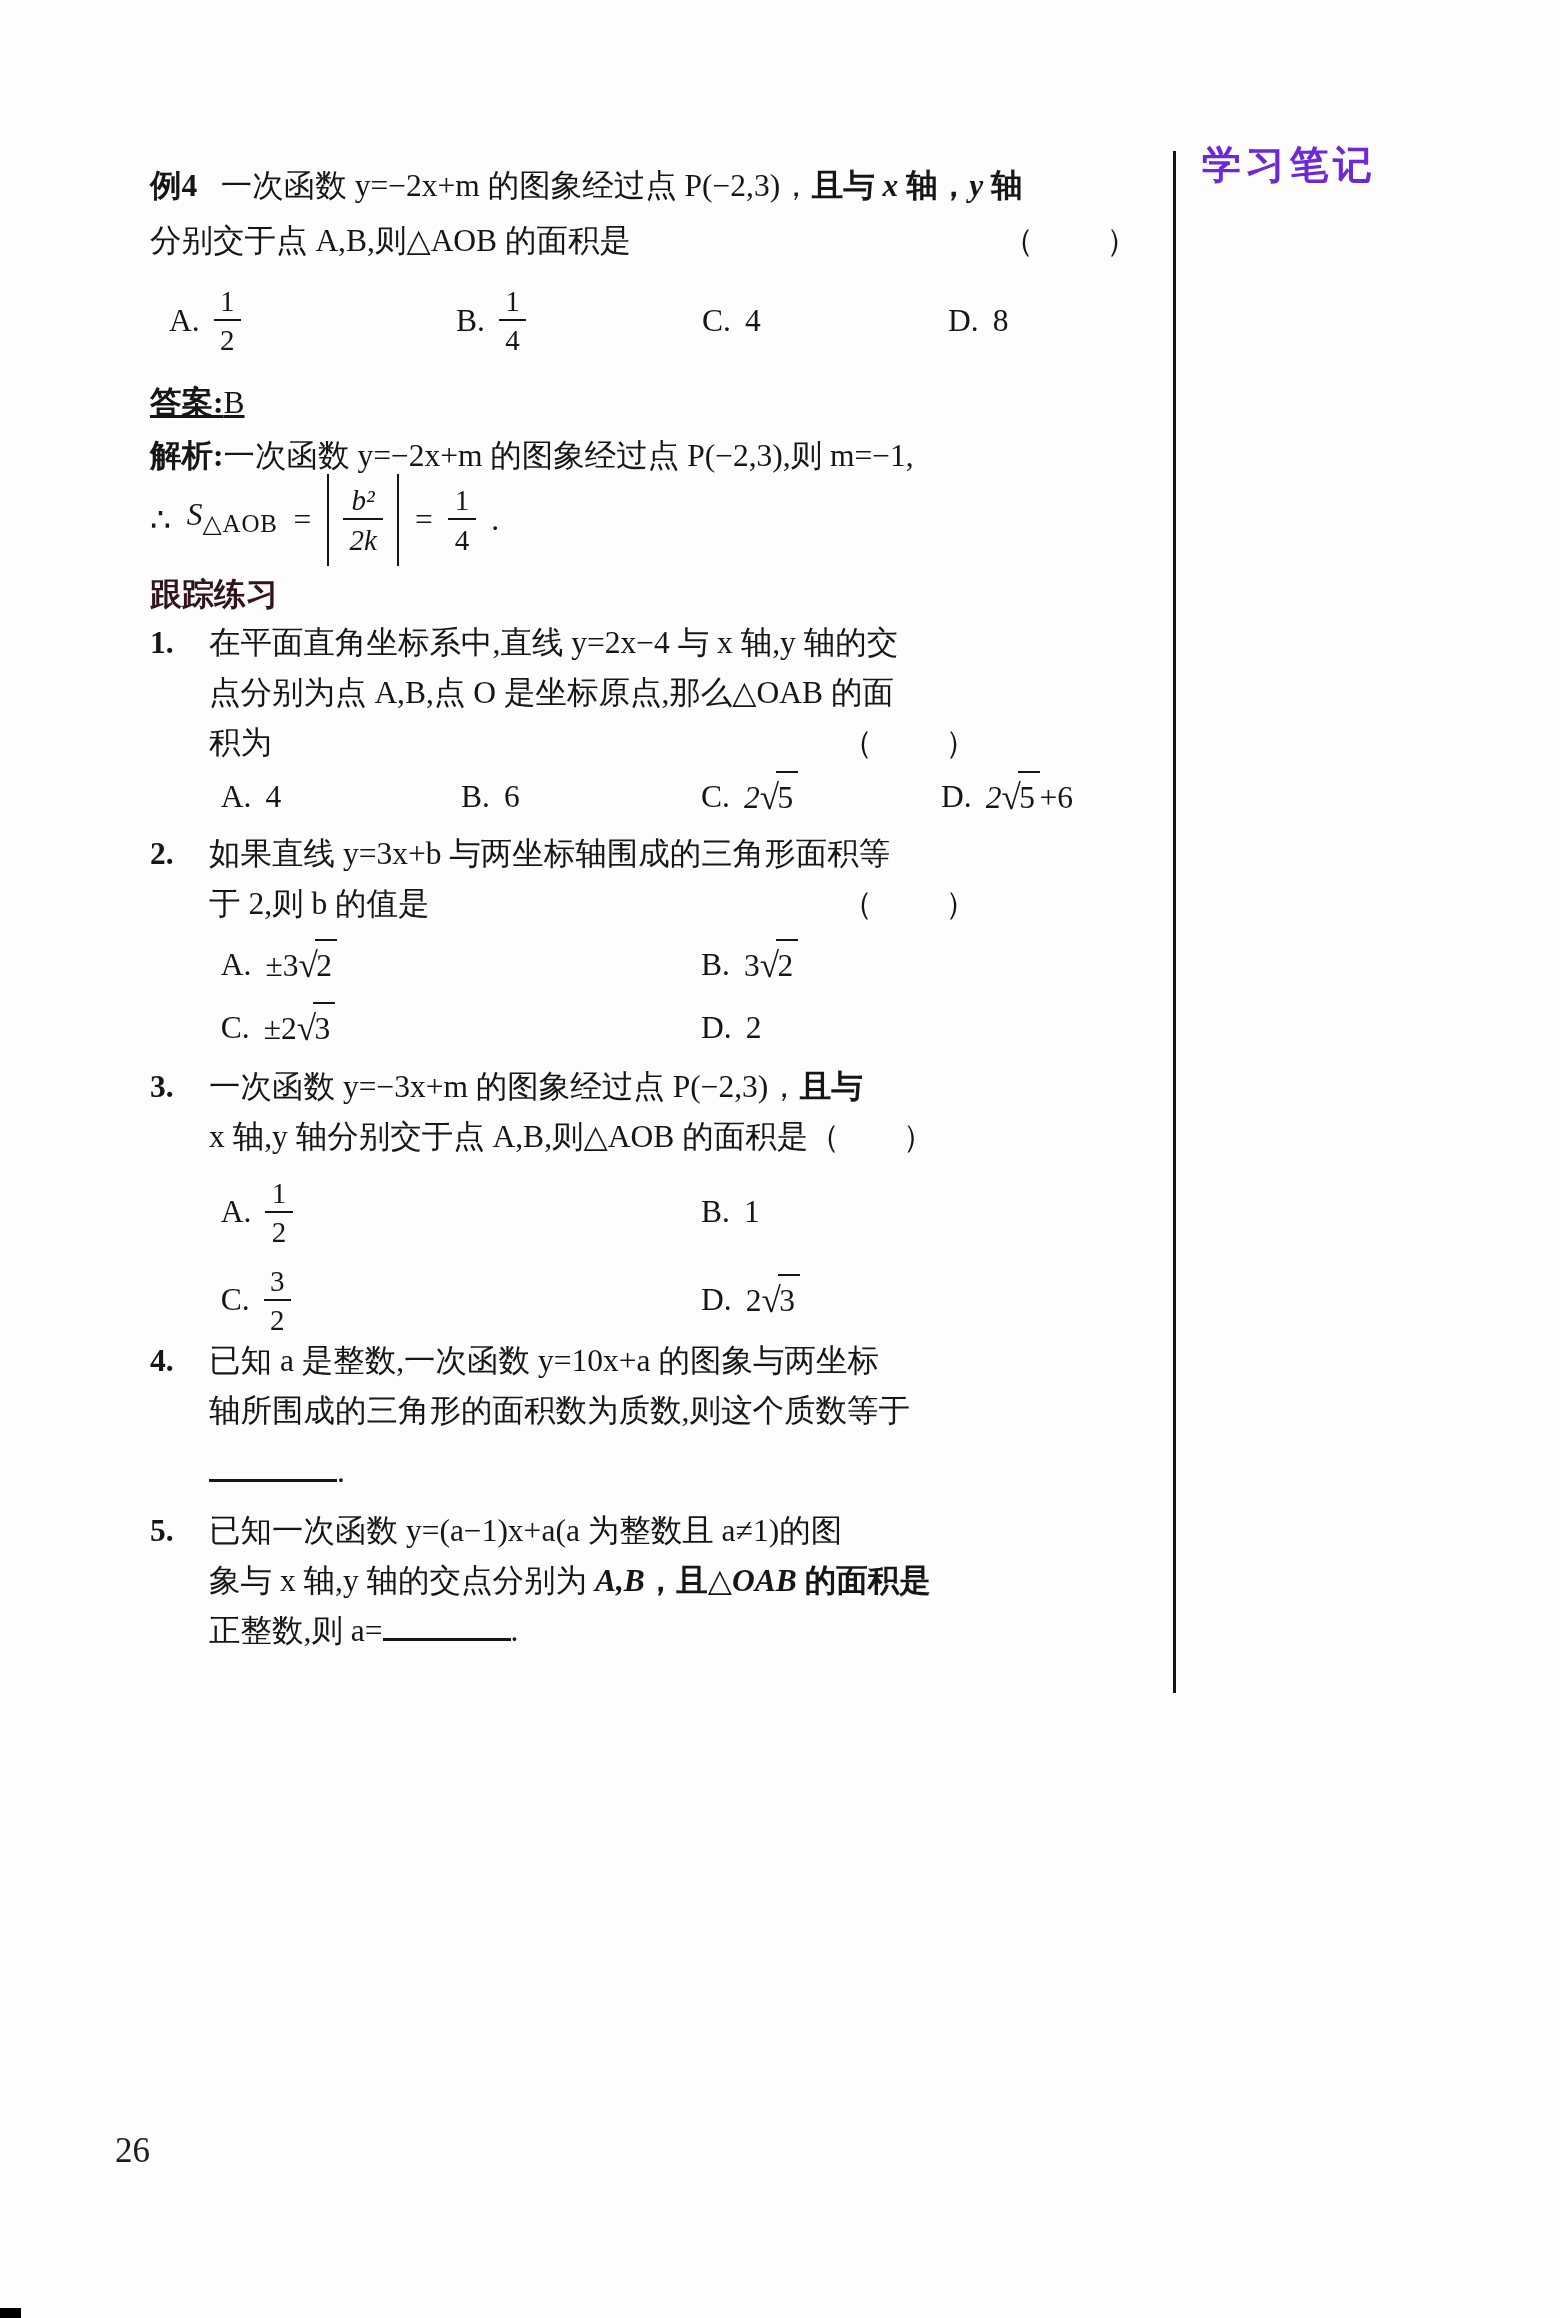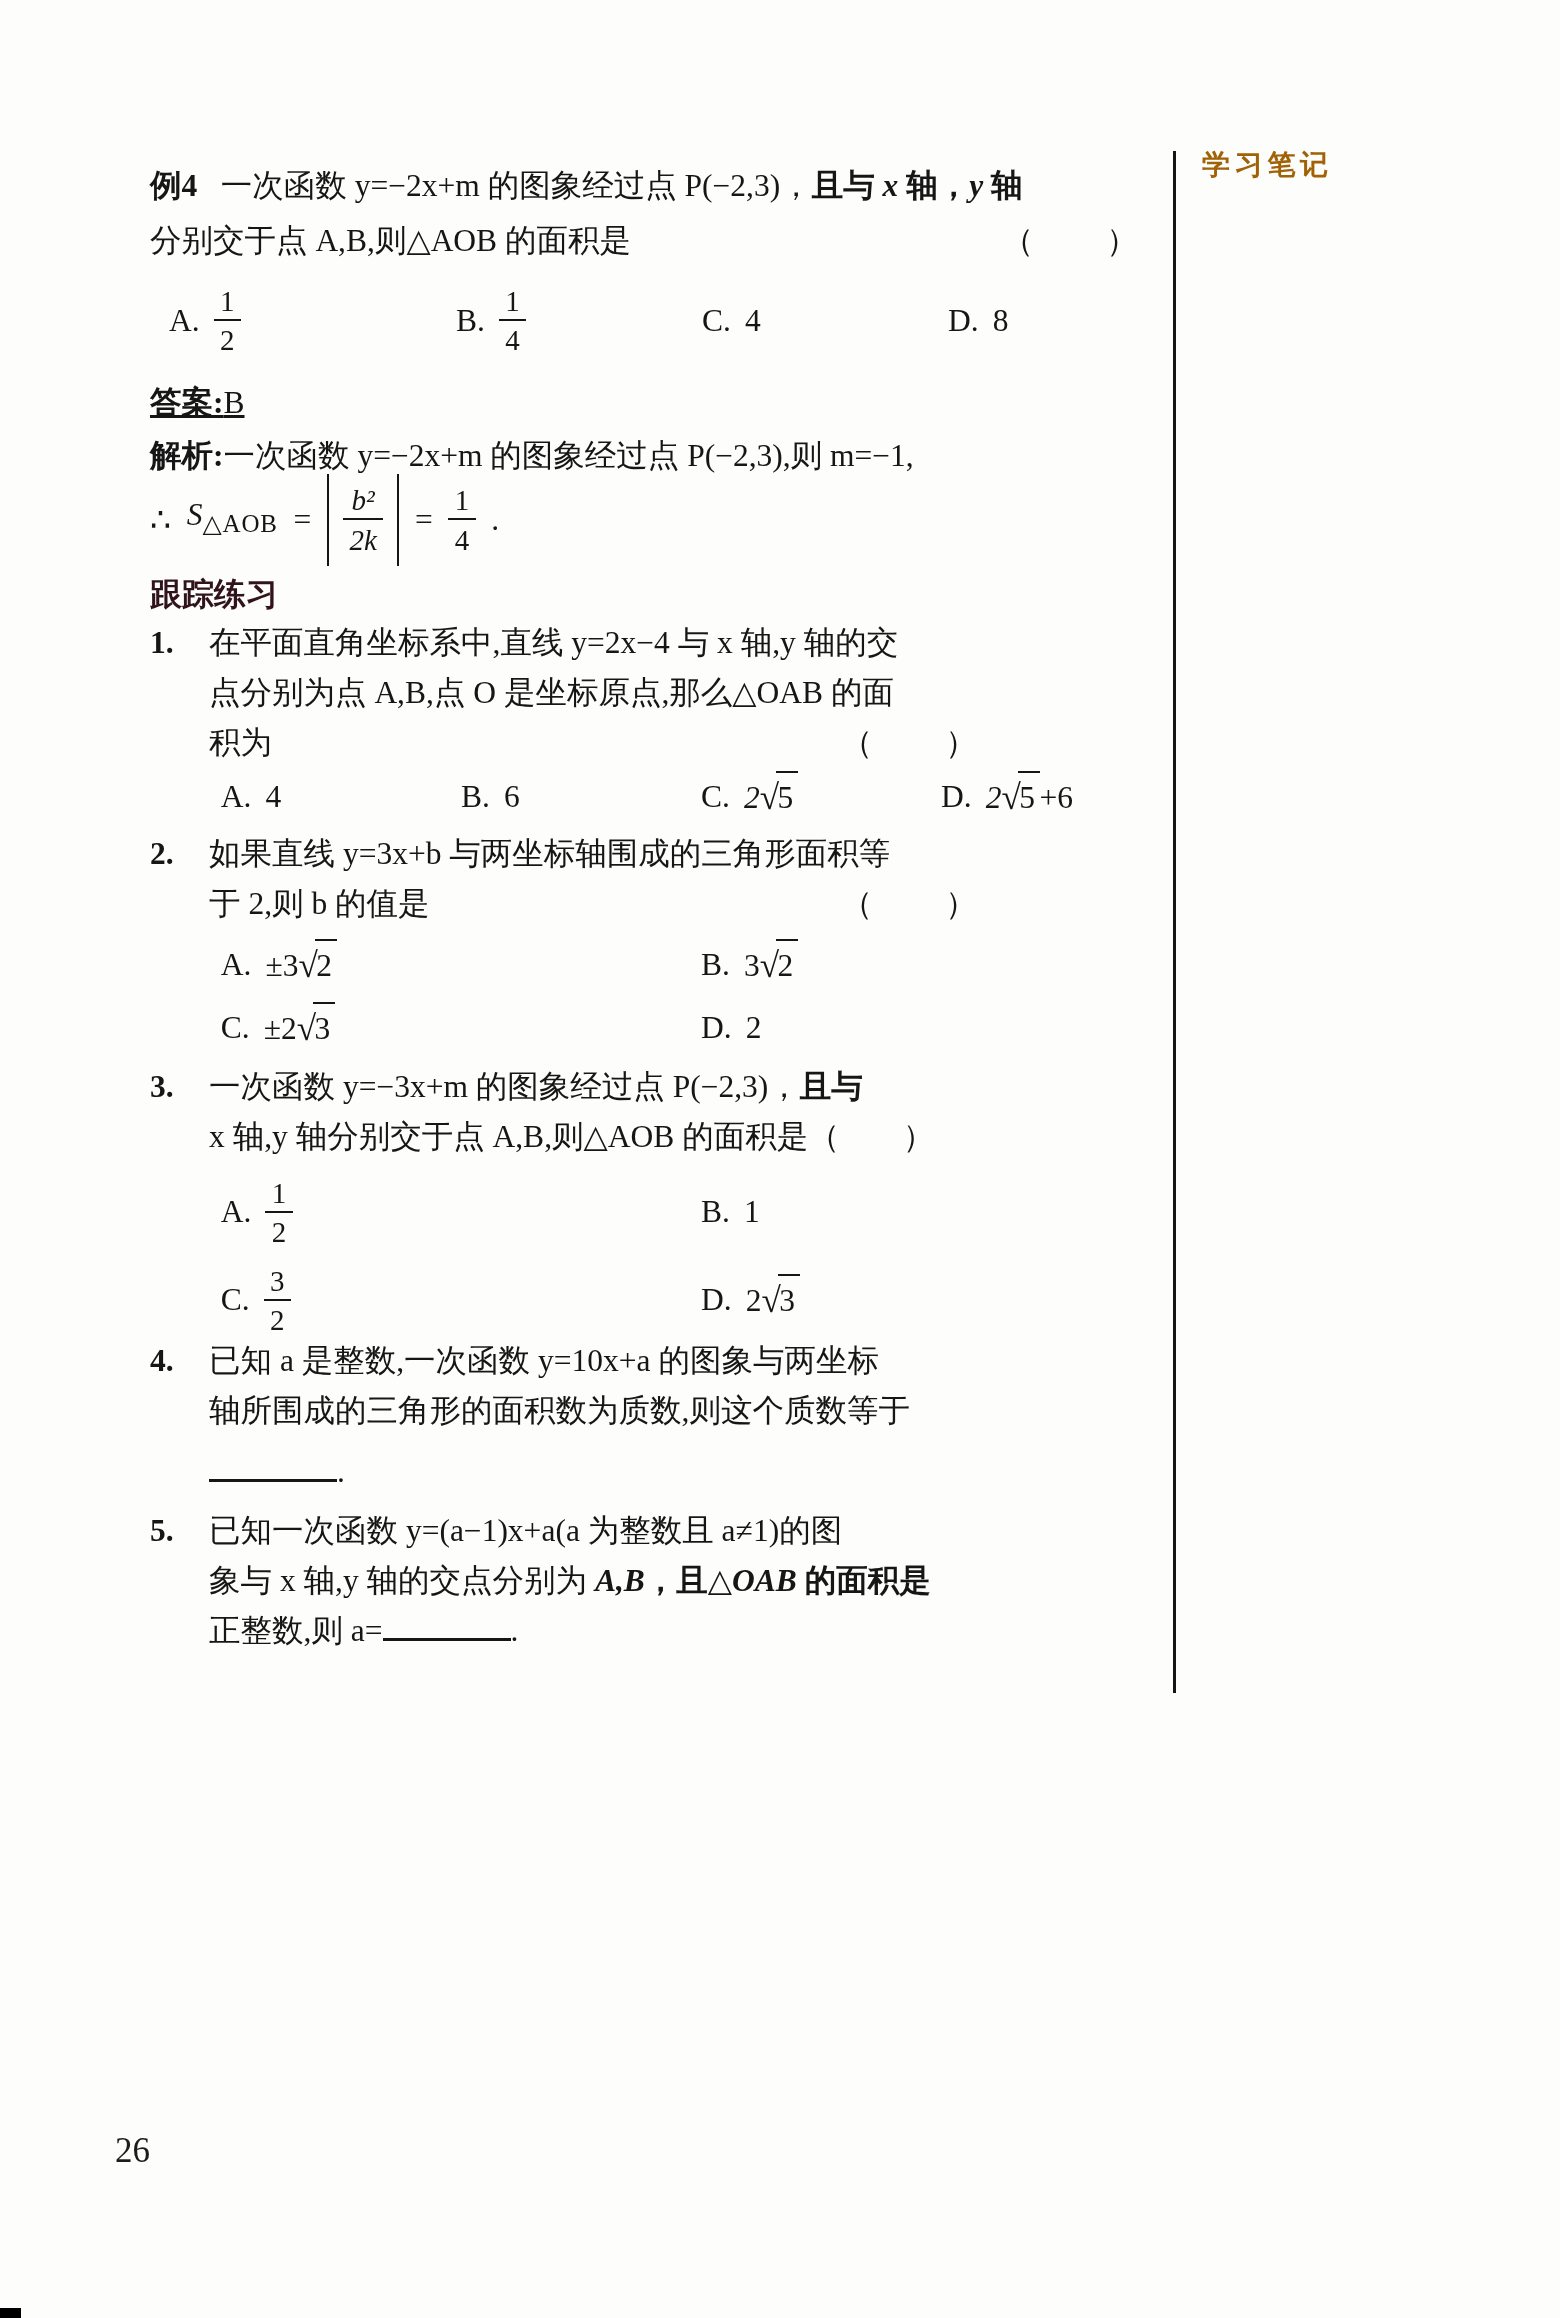--- a/index.html
+++ b/index.html
@@ -41,21 +41,21 @@
   .question{position:absolute;left:150px;width:991px;display:flex;}
   .q-num{width:59px;font-weight:700;flex:0 0 59px;}
   .q-body{flex:1;white-space:nowrap;}
   .line{min-height:50px;}
   .blank{display:inline-block;width:128px;height:31.5px;border-bottom:3.2px solid #161616;vertical-align:baseline;}
   
   .divider{position:absolute;left:1173px;top:151px;width:3.2px;height:1542px;background:#151515;}
   .sidebar-title{
     position:absolute;left:1202px;top:143px;
     font-family:"Liberation Sans","DejaVu Sans",sans-serif;
-    font-weight:700;font-size:28px;line-height:44px;letter-spacing:4.7px;color:#a16207;
+    font-weight:700;font-size:39px;line-height:44px;letter-spacing:4.7px;color:#6d28d9;
   }
   .practice-title{font-weight:700;color:#31131d;font-size:32px;}
   .page-number{
     position:absolute;left:115px;top:2126px;
     font-family:Liberation Serif, serif;
     font-size:35px;color:#1c1c1c;
   }
   .corner-mark{position:absolute;left:0;top:2308px;width:20.5px;height:11px;background:#000;}
 </style>
 </head>

